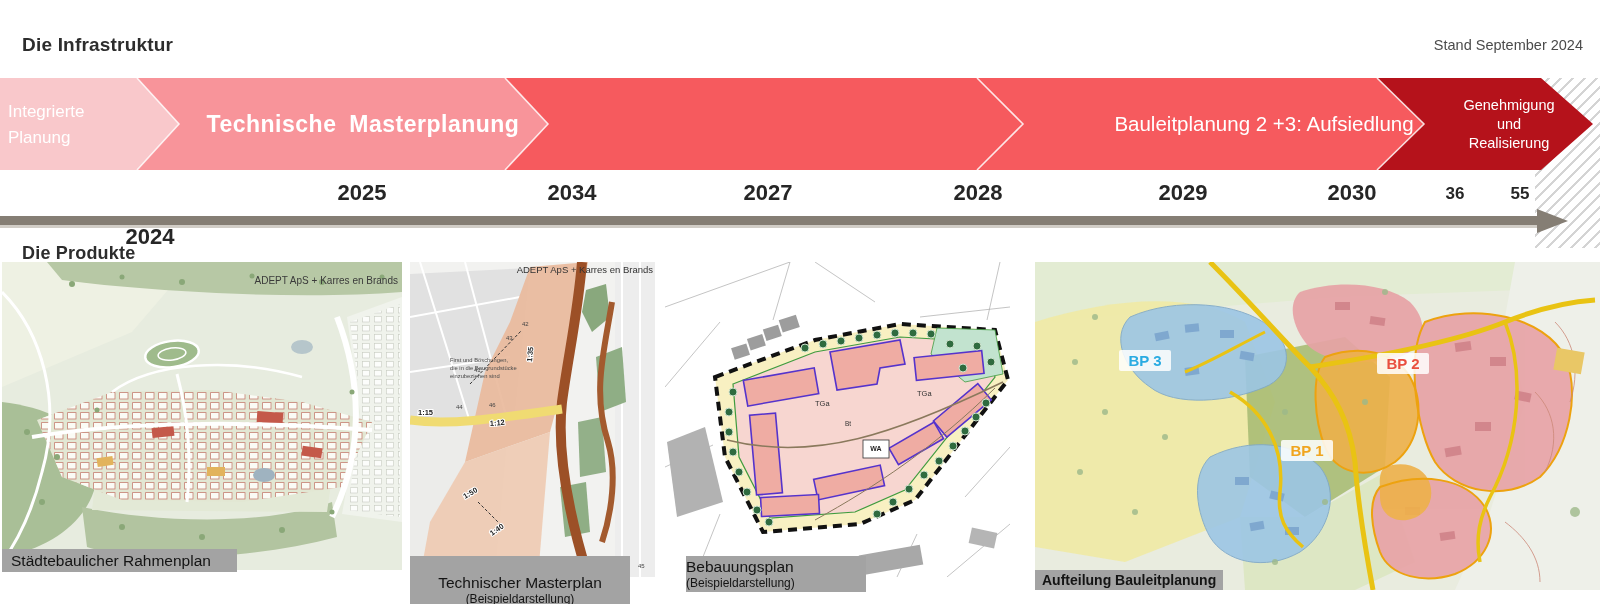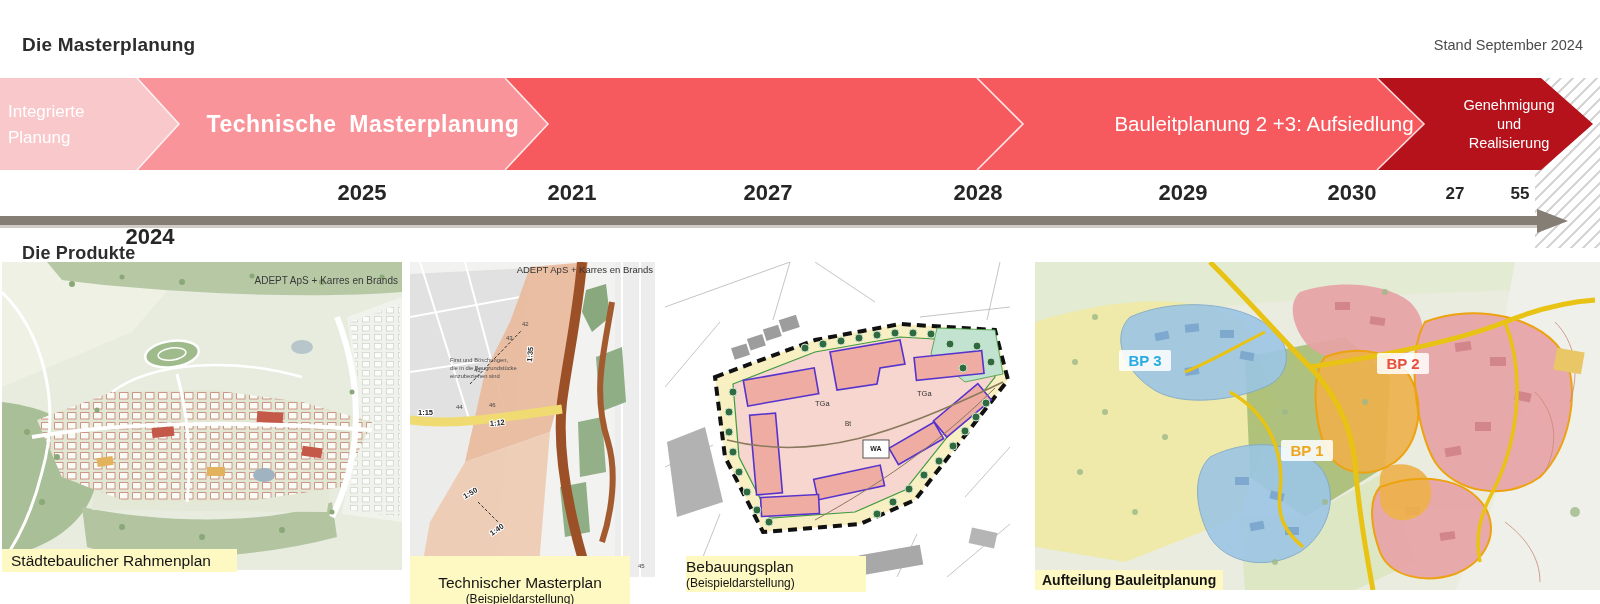--- a/index.html
+++ b/index.html
@@ -15,32 +15,32 @@
   .phase-band{left:0;top:78px;width:1600px;height:92px;}
   .phase-label{position:absolute;color:#ffffff;white-space:nowrap;}
   .pl-center{top:50%;transform:translate(-50%,-50%);text-align:center;}
   .pl-left{top:50%;transform:translateY(-50%);text-align:left;}
   .pl1{font-size:17px;line-height:1.5;}
   .pl2{font-size:23px;font-weight:bold;letter-spacing:.5px;word-spacing:6px;}
   .pl34{font-size:20.5px;}
   .pl5{font-size:14.5px;line-height:1.3;margin-left:22px;}
   .year{position:absolute;top:180px;transform:translateX(-50%);font-weight:bold;font-size:22px;color:#262626;white-space:nowrap;}
   .year.small{top:184px;font-size:17px;}
-  .caption-strip{position:absolute;background:#fef9c3;color:#141414;}
+  .caption-strip{position:absolute;background:#a3a3a3;color:#141414;}
   .cap-main{font-size:15.5px;}
   .cap-sub{font-size:12px;}
   .cap-center{text-align:center;}
   svg text{font-family:"Liberation Sans", sans-serif;}
 </style>
 </head>
 <body>
 
 <div class="slide">
 
-  <div class="abs page-title" style="left:22px;top:34px;">Die Masterplanung</div>
+  <div class="abs page-title" style="left:22px;top:34px;">Die Infrastruktur</div>
   <div class="abs status-date" style="right:17px;top:37px;">Stand September 2024</div>
 
   <div class="abs hatch" style="left:1535px;top:78px;width:65px;height:170px;"></div>
 
   <svg class="abs" style="left:0;top:206px;" width="1600" height="32">
     <rect x="0" y="10" width="1537" height="9" fill="#857e74"></rect>
     <rect x="0" y="19" width="1537" height="3" fill="#c9c4bc" opacity="0.85"></rect>
     <polygon points="1537,3 1537,27 1568,15" fill="#857e74"></polygon>
   </svg>
 
@@ -68,26 +68,26 @@
     <div class="phase-label pl-center pl5" style="left:1487px;">
       <div>Genehmigung</div>
       <div>und</div>
       <div>Realisierung</div>
     </div>
   </div>
 
   <div>
     <span class="year" style="left:150px;margin-top:44px;">2024</span>
     <span class="year" style="left:362px;text-align:center;">2025</span>
-    <span class="year" style="left:572px;">2021</span>
+    <span class="year" style="left:572px;">2034</span>
     <span class="year" style="left:768px;">2027</span>
     <span class="year" style="left:978px;">2028</span>
     <span class="year" style="left:1183px;">2029</span>
     <span class="year" style="left:1352px;">2030</span>
-    <span class="year small" style="left:1455px;">27</span>
+    <span class="year small" style="left:1455px;">36</span>
     <span class="year small" style="left:1520px;">55</span>
   </div>
 
   <div class="abs section-title" style="left:22px;top:243px;">Die Produkte</div>
 
   <svg class="abs" style="left:2px;top:262px;" width="400" height="308" viewBox="0 0 400 308">
     <defs>
       <pattern id="cityBlocks" width="13" height="10" patternUnits="userSpaceOnUse">
         <rect x="0.6" y="0.6" width="8.4" height="6.4" fill="#fcfcf7" stroke="#c4796b" stroke-width="0.8"></rect>
       </pattern>

